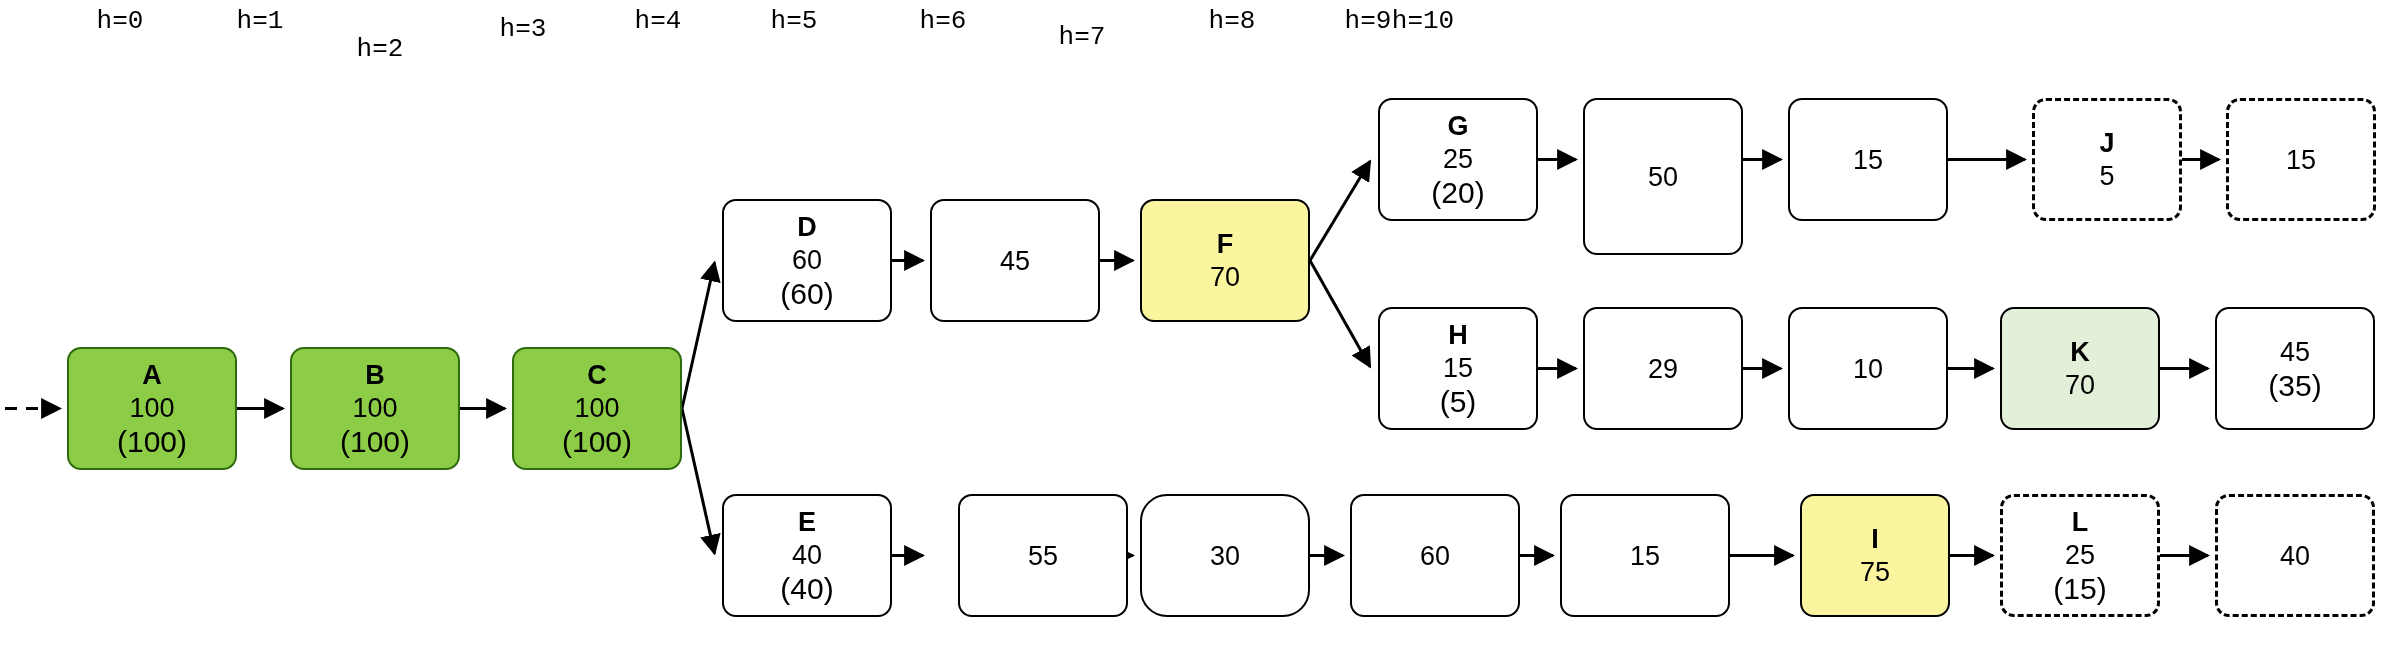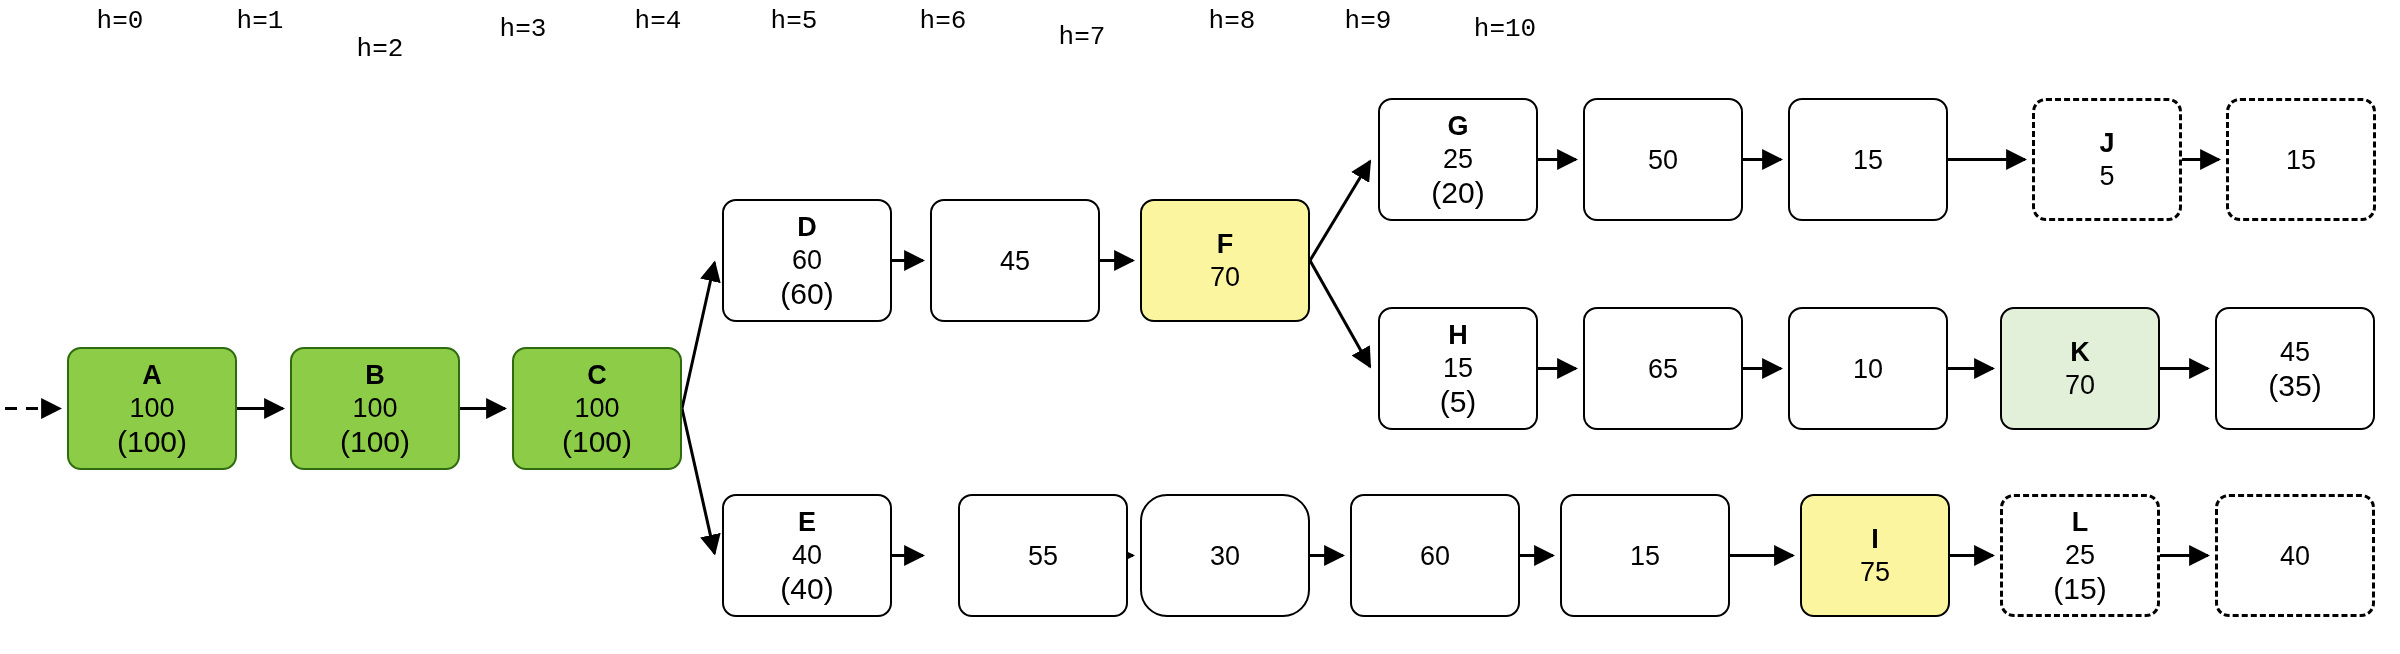--- a/index.html
+++ b/index.html
@@ -111,21 +111,21 @@
       <div class="col-header" style="left: 40px;">h=0</div>
       <div class="col-header" style="left: 180px;">h=1</div>
       <div class="col-header" style="left: 300px; margin-top: 28px;">h=2</div>
       <div class="col-header" style="left: 443px; margin-top: 8px;">h=3</div>
       <div class="col-header" style="left: 578px;">h=4</div>
       <div class="col-header" style="left: 714px;">h=5</div>
       <div class="col-header" style="left: 863px;">h=6</div>
       <div class="col-header" style="left: 1002px; margin-top: 16px;">h=7</div>
       <div class="col-header" style="left: 1152px;">h=8</div>
       <div class="col-header" style="left: 1288px;">h=9</div>
-      <div class="col-header" style="left: 1425px; margin-top: 8px;">h=10</div>
+      <div class="col-header" style="left: 1343px;">h=10</div>
     </div>
   <div id="nodes">
       <div class="node" style="left: 67px; top: 347px; width: 170px; height: 123px; background: rgb(140, 204, 71); border-color: rgb(46, 107, 14);">
         <div class="n-label">A</div>
         <div class="n-value">100</div>
         <div class="n-sub">(100)</div>
       </div>
       <div class="node" style="left: 290px; top: 347px; width: 170px; height: 123px; background: rgb(140, 204, 71); border-color: rgb(46, 107, 14);">
         <div class="n-label">B</div>
         <div class="n-value">100</div>
@@ -146,40 +146,40 @@
       </div>
       <div class="node" style="left: 1140px; top: 199px; width: 170px; height: 123px; background: rgb(252, 245, 160); border-color: rgb(0, 0, 0);">
         <div class="n-label">F</div>
         <div class="n-value">70</div>
       </div>
       <div class="node" style="left: 1378px; top: 98px; width: 160px; height: 123px; background: rgb(255, 255, 255); border-color: rgb(0, 0, 0);">
         <div class="n-label">G</div>
         <div class="n-value">25</div>
         <div class="n-sub">(20)</div>
       </div>
-      <div class="node" style="left: 1583px; top: 98px; width: 160px; height: 123px; background: rgb(255, 255, 255); border-color: rgb(0, 0, 0);">
+      <div class="node" style="left: 1583px; top: 98px; width: 160px; height: 157px; background: rgb(255, 255, 255); border-color: rgb(0, 0, 0);">
         <div class="n-value">50</div>
       </div>
       <div class="node" style="left: 1788px; top: 98px; width: 160px; height: 123px; background: rgb(255, 255, 255); border-color: rgb(0, 0, 0);">
         <div class="n-value">15</div>
       </div>
       <div class="node dashed" style="left: 2032px; top: 98px; width: 150px; height: 123px; background: rgb(255, 255, 255); border-color: rgb(0, 0, 0);">
         <div class="n-label">J</div>
         <div class="n-value">5</div>
       </div>
       <div class="node dashed" style="left: 2226px; top: 98px; width: 150px; height: 123px; background: rgb(255, 255, 255); border-color: rgb(0, 0, 0);">
         <div class="n-value">15</div>
       </div>
       <div class="node" style="left: 1378px; top: 307px; width: 160px; height: 123px; background: rgb(255, 255, 255); border-color: rgb(0, 0, 0);">
         <div class="n-label">H</div>
         <div class="n-value">15</div>
         <div class="n-sub">(5)</div>
       </div>
       <div class="node" style="left: 1583px; top: 307px; width: 160px; height: 123px; background: rgb(255, 255, 255); border-color: rgb(0, 0, 0);">
-        <div class="n-value">65</div>
+        <div class="n-value">29</div>
       </div>
       <div class="node" style="left: 1788px; top: 307px; width: 160px; height: 123px; background: rgb(255, 255, 255); border-color: rgb(0, 0, 0);">
         <div class="n-value">10</div>
       </div>
       <div class="node" style="left: 2000px; top: 307px; width: 160px; height: 123px; background: rgb(226, 239, 217); border-color: rgb(0, 0, 0);">
         <div class="n-label">K</div>
         <div class="n-value">70</div>
       </div>
       <div class="node" style="left: 2215px; top: 307px; width: 160px; height: 123px; background: rgb(255, 255, 255); border-color: rgb(0, 0, 0);">
         <div class="n-value">45</div>

